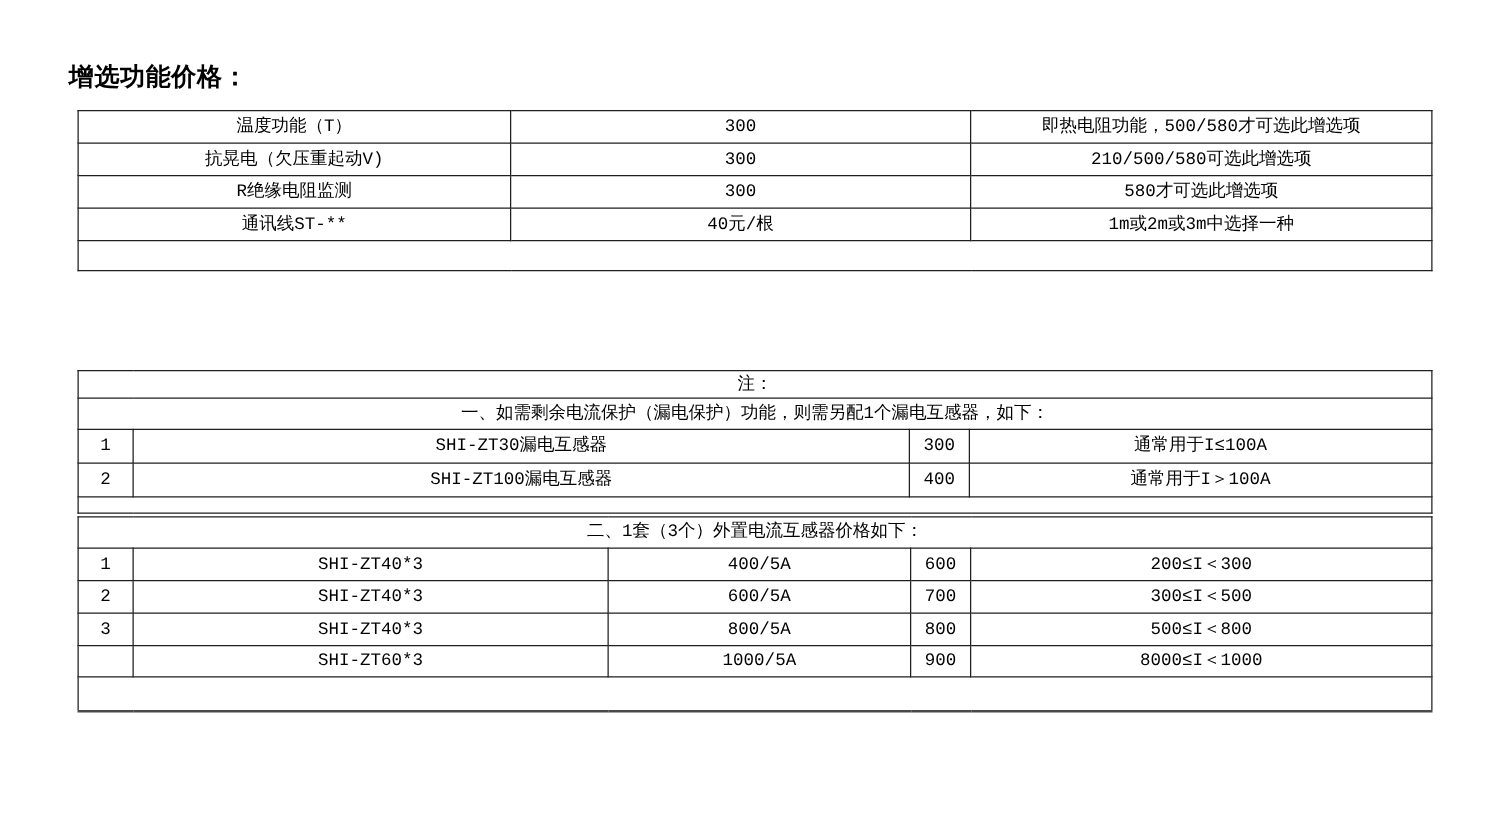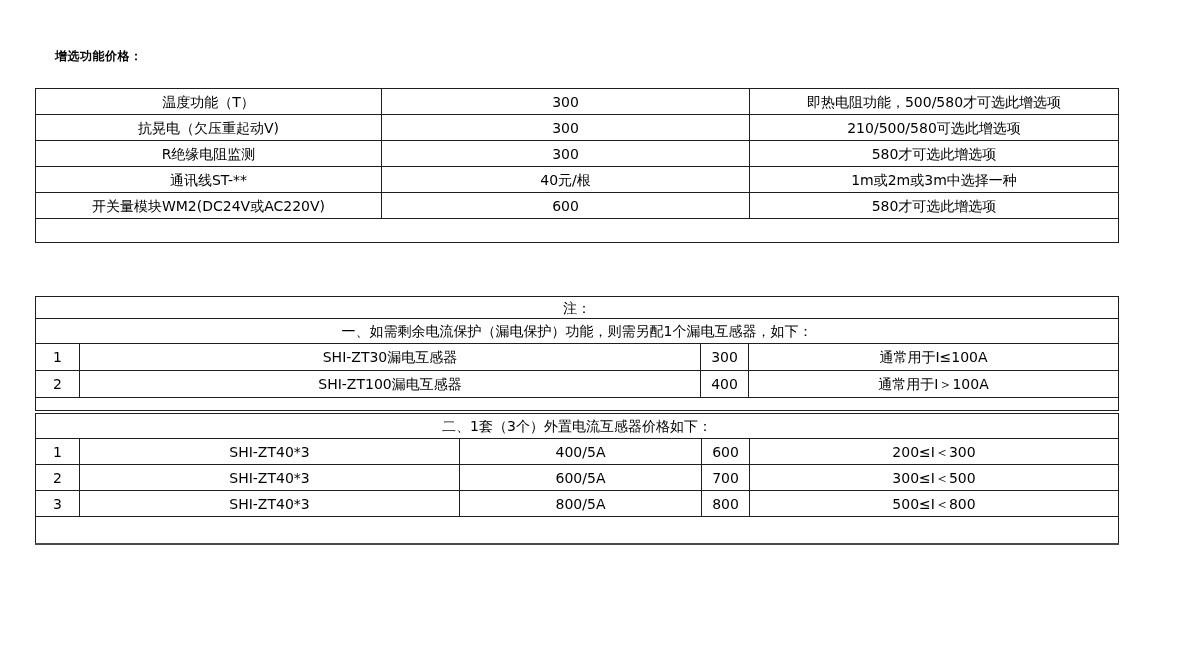--- a/index.html
+++ b/index.html
@@ -3,25 +3,25 @@
 <meta charset="utf-8">
 <style>
   html,body { margin:0; padding:0; background:#ffffff; }
   .page {
     position:relative; width:1200px; height:656px; background:#ffffff;
     font-family:"DejaVu Sans","Liberation Sans",sans-serif; color:#000;
     overflow:hidden;
   }
   .doc-title {
     position:absolute; left:55px; top:48px;
-    font-size:12px; font-weight:bold; color:#000; letter-spacing:0.5px;
+    font-size:20px; font-weight:bold; color:#000; letter-spacing:0.5px;
   }
   table.tbl {
-    position:absolute; left:35px; width:1083px;
-    border-collapse:collapse; table-layout:fixed;
+    position:absolute; left:62px; width:1083px;
+    border-collapse:collapse; table-layout:fixed;font-family:Liberation Mono, monospace;
   }
   table.tbl td {
     border:1px solid #1f1f1f;
     font-size:14px; line-height:1;
     text-align:center; vertical-align:middle;
     white-space:nowrap; overflow:hidden;
     padding:0 3px; color:#000;
   }
   #tbl-addons { top:88px; }
   #tbl-notes  { top:296px; }
@@ -63,25 +63,20 @@
       </tr>
       <tr class="r26">
         <td>R绝缘电阻监测</td>
         <td>300</td>
         <td>580才可选此增选项</td>
       </tr>
       <tr class="r26">
         <td>通讯线ST-**</td>
         <td>40元/根</td>
         <td>1m或2m或3m中选择一种</td>
-      </tr>
-      <tr class="r26">
-        <td>开关量模块WM2(DC24V或AC220V)</td>
-        <td>600</td>
-        <td>580才可选此增选项</td>
       </tr>
       <tr class="r24">
         <td colspan="3"></td>
       </tr>
     </tbody>
   </table>
 
   <table class="tbl" id="tbl-notes">
     <colgroup>
         <col style="width:44px">
@@ -140,19 +135,26 @@
         <td>700</td>
         <td>300≤I＜500</td>
       </tr>
       <tr class="r26">
         <td class="idx">3</td>
         <td>SHI-ZT40*3</td>
         <td>800/5A</td>
         <td>800</td>
         <td>500≤I＜800</td>
       </tr>
+      <tr class="r25">
+        <td class="idx"></td>
+        <td>SHI-ZT60*3</td>
+        <td>1000/5A</td>
+        <td>900</td>
+        <td>8000≤I＜1000</td>
+      </tr>
       <tr class="r27">
         <td colspan="5"></td>
       </tr>
     </tbody>
   </table>
 
 </div>
 
 </body></html>

